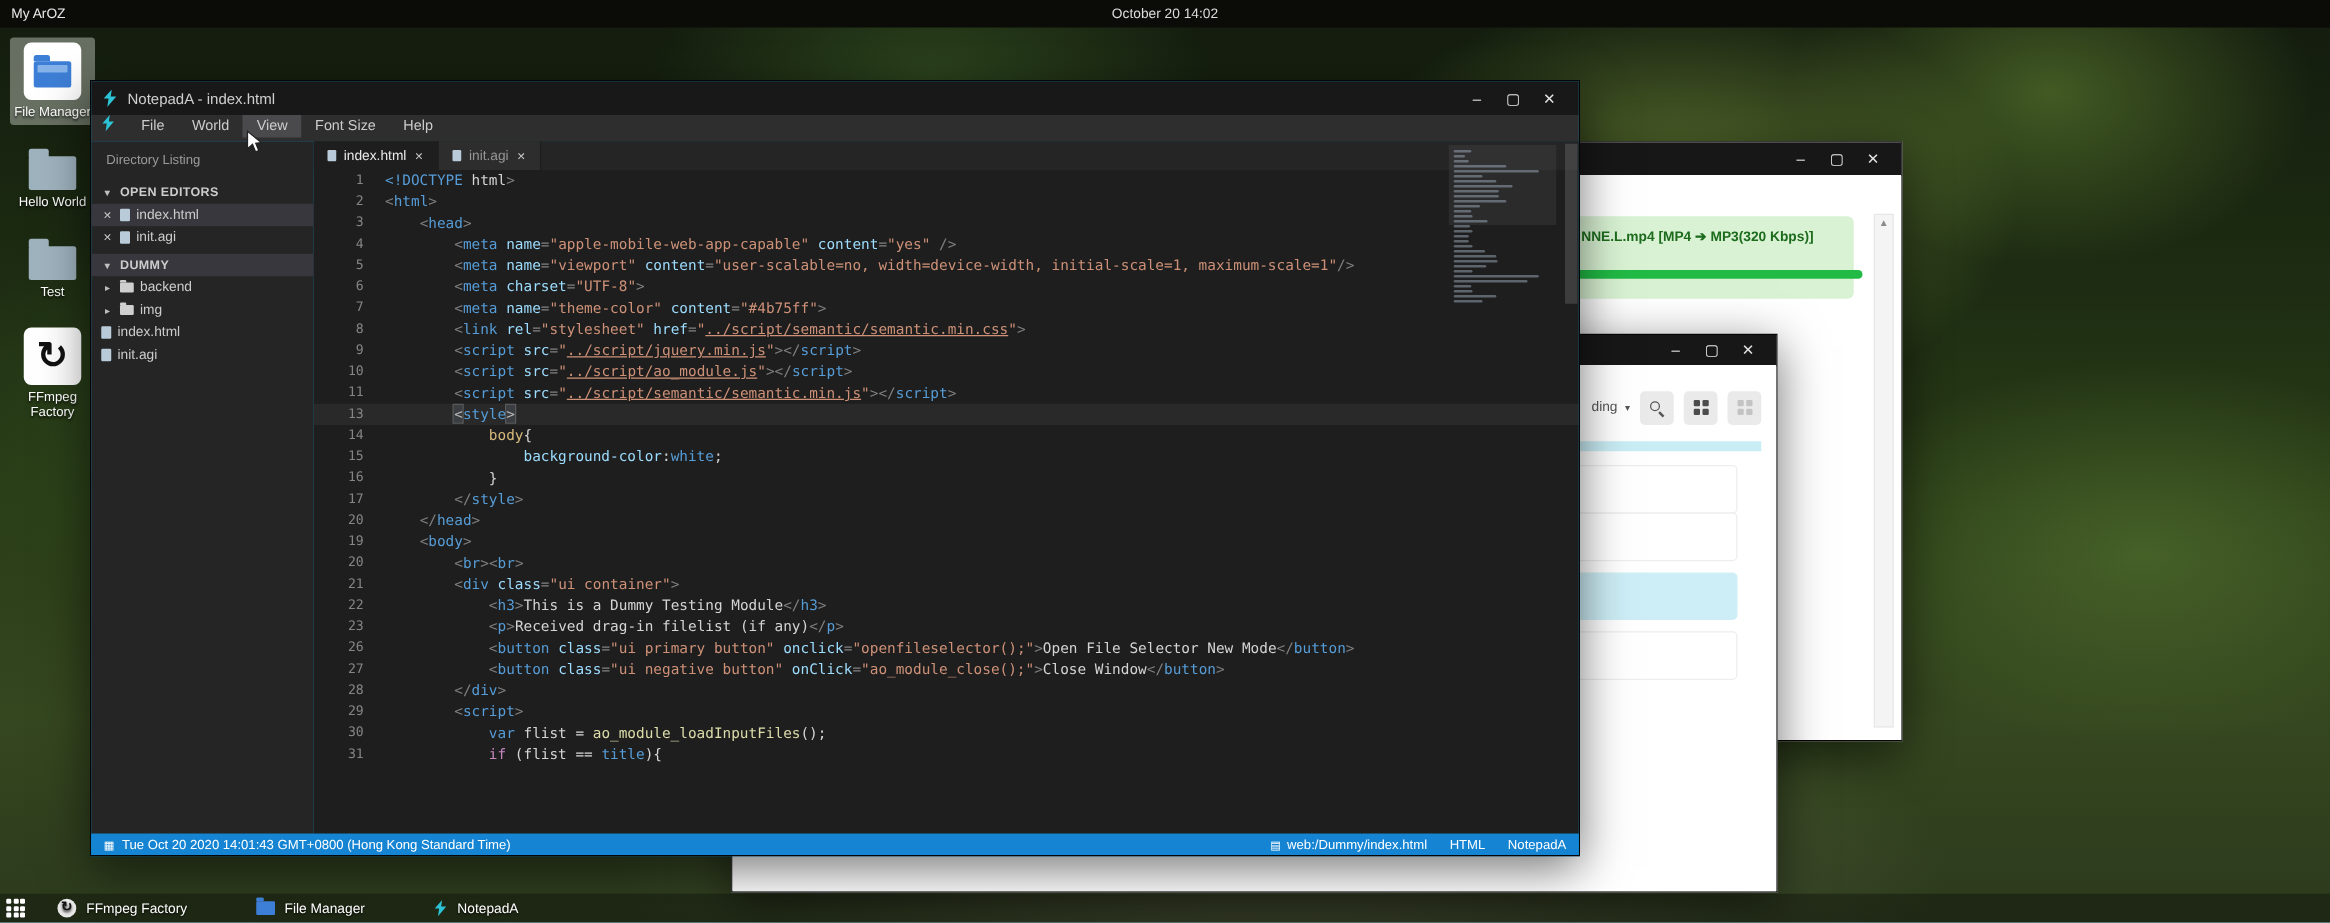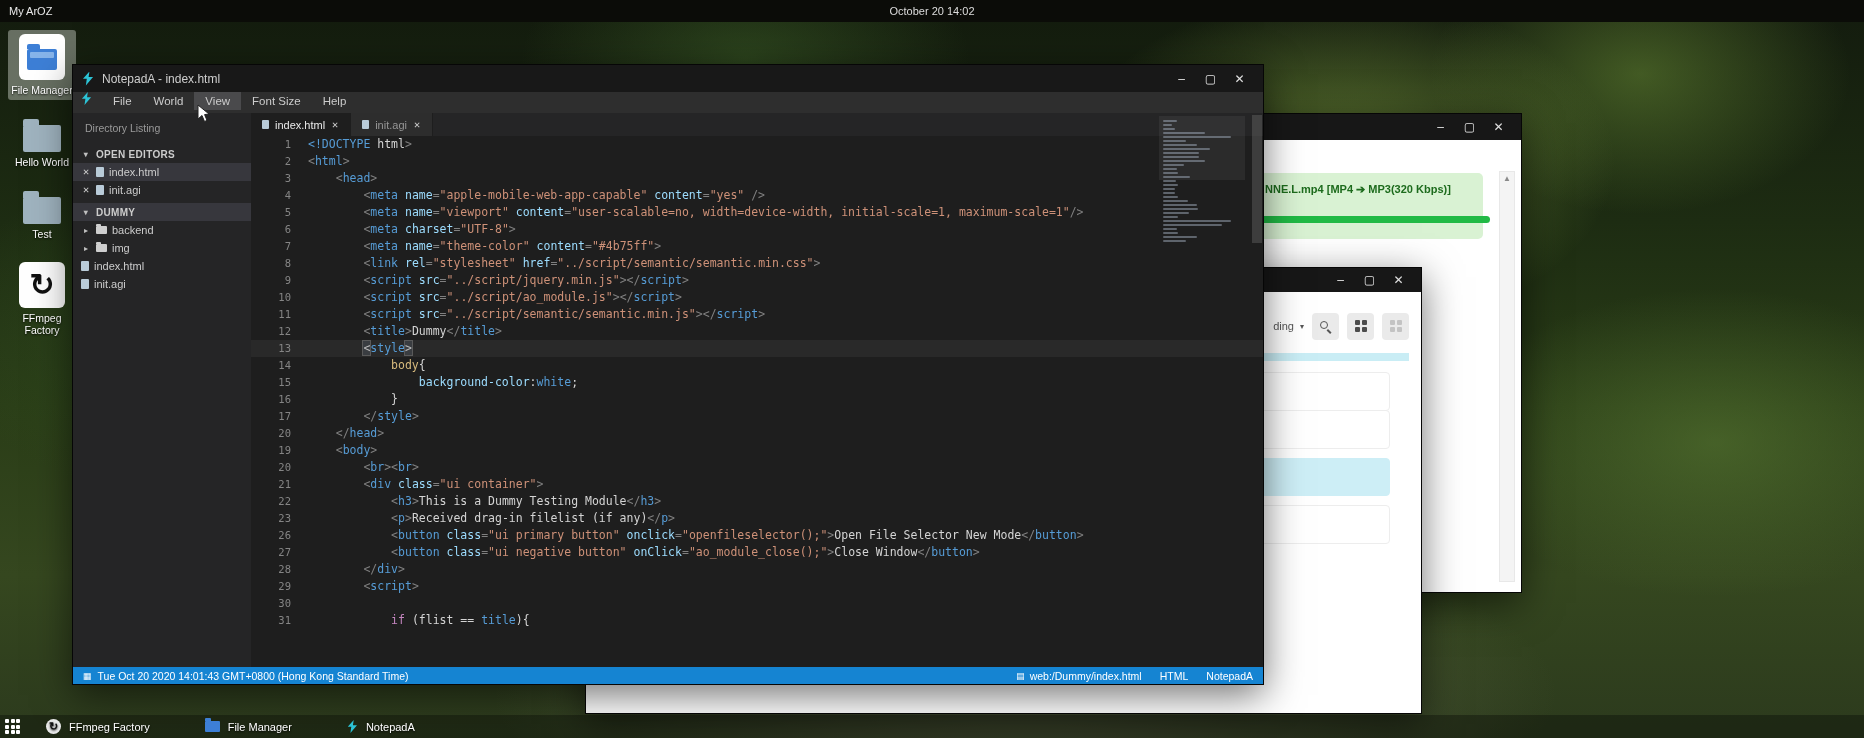--- a/index.html
+++ b/index.html
@@ -90,21 +90,21 @@
   .tabs{height:23px;background:#252526;display:flex}
   .tab{display:flex;align-items:center;gap:6px;padding:0 11px;font-size:11px;background:#2d2d2d;color:#969696;border-right:1px solid #1e1e1e}
   .tab.active{background:#1e1e1e;color:#eaeaea}
   .tab .fic{width:7px;height:9px}
   .tab .x9{width:8px}
   .code{position:absolute;top:23px;left:0;right:0;bottom:0;font-family:"DejaVu Sans Mono",monospace;font-size:11.5px;line-height:17px}
   .cl{display:flex;height:17px;white-space:pre}
   .cl.cur{background:rgba(255,255,255,.05)}
   .ln{width:40px;text-align:right;padding-right:17px;color:#858585;font-size:10.5px;flex:none}
   .tk-t{color:#569cd6}.tk-a{color:#9cdcfe}.tk-s{color:#ce9178}
-  .tk-u{color:#ce9178;}
+  .tk-u{color:#ce9178;text-decoration:underline}
   .tk-d{color:#808080}.tk-p{color:#d4d4d4}.tk-k{color:#569cd6}
   .tk-q{color:#c586c0}.tk-g{color:#d7ba7d}.tk-f{color:#dcdcaa}
   .tk-dh{color:#bbbbbb;background:#3a3d41;outline:1px solid #5a5a5a}
   .minimap{position:absolute;top:3px;right:18px;width:86px;height:160px}
   .mm-slider{position:absolute;left:0;top:0;width:86px;height:64px;background:rgba(255,255,255,.06)}
   .mmb{position:absolute;left:4px;height:2px;background:rgba(190,205,225,.40);border-radius:1px}
   .vsb{position:absolute;top:0;right:0;width:12px;bottom:0}
   .vsb i{position:absolute;top:2px;right:1px;width:10px;height:128px;background:rgba(121,121,121,.35)}
   .np-status{position:absolute;left:0;right:0;bottom:0;height:17px;background:#1584d2;display:flex;align-items:center;color:#fff;font-size:10.5px;padding:0 10px;gap:6px}
   .np-status .sic{font-size:9px}
@@ -303,37 +303,36 @@
           <div class="cl"><span class="ln">2</span><span class="ct"><span class="tk-d">&lt;</span><span class="tk-t">html</span><span class="tk-d">&gt;</span></span></div>
           <div class="cl"><span class="ln">3</span><span class="ct"><span class="tk-p">    </span><span class="tk-d">&lt;</span><span class="tk-t">head</span><span class="tk-d">&gt;</span></span></div>
           <div class="cl"><span class="ln">4</span><span class="ct"><span class="tk-p">        </span><span class="tk-d">&lt;</span><span class="tk-t">meta</span><span class="tk-a"> name</span><span class="tk-d">=</span><span class="tk-s">"apple-mobile-web-app-capable"</span><span class="tk-a"> content</span><span class="tk-d">=</span><span class="tk-s">"yes"</span><span class="tk-d"> /&gt;</span></span></div>
           <div class="cl"><span class="ln">5</span><span class="ct"><span class="tk-p">        </span><span class="tk-d">&lt;</span><span class="tk-t">meta</span><span class="tk-a"> name</span><span class="tk-d">=</span><span class="tk-s">"viewport"</span><span class="tk-a"> content</span><span class="tk-d">=</span><span class="tk-s">"user-scalable=no, width=device-width, initial-scale=1, maximum-scale=1"</span><span class="tk-d">/&gt;</span></span></div>
           <div class="cl"><span class="ln">6</span><span class="ct"><span class="tk-p">        </span><span class="tk-d">&lt;</span><span class="tk-t">meta</span><span class="tk-a"> charset</span><span class="tk-d">=</span><span class="tk-s">"UTF-8"</span><span class="tk-d">&gt;</span></span></div>
           <div class="cl"><span class="ln">7</span><span class="ct"><span class="tk-p">        </span><span class="tk-d">&lt;</span><span class="tk-t">meta</span><span class="tk-a"> name</span><span class="tk-d">=</span><span class="tk-s">"theme-color"</span><span class="tk-a"> content</span><span class="tk-d">=</span><span class="tk-s">"#4b75ff"</span><span class="tk-d">&gt;</span></span></div>
           <div class="cl"><span class="ln">8</span><span class="ct"><span class="tk-p">        </span><span class="tk-d">&lt;</span><span class="tk-t">link</span><span class="tk-a"> rel</span><span class="tk-d">=</span><span class="tk-s">"stylesheet"</span><span class="tk-a"> href</span><span class="tk-d">=</span><span class="tk-s">"</span><span class="tk-u">../script/semantic/semantic.min.css</span><span class="tk-s">"</span><span class="tk-d">&gt;</span></span></div>
           <div class="cl"><span class="ln">9</span><span class="ct"><span class="tk-p">        </span><span class="tk-d">&lt;</span><span class="tk-t">script</span><span class="tk-a"> src</span><span class="tk-d">=</span><span class="tk-s">"</span><span class="tk-u">../script/jquery.min.js</span><span class="tk-s">"</span><span class="tk-d">&gt;&lt;/</span><span class="tk-t">script</span><span class="tk-d">&gt;</span></span></div>
           <div class="cl"><span class="ln">10</span><span class="ct"><span class="tk-p">        </span><span class="tk-d">&lt;</span><span class="tk-t">script</span><span class="tk-a"> src</span><span class="tk-d">=</span><span class="tk-s">"</span><span class="tk-u">../script/ao_module.js</span><span class="tk-s">"</span><span class="tk-d">&gt;&lt;/</span><span class="tk-t">script</span><span class="tk-d">&gt;</span></span></div>
           <div class="cl"><span class="ln">11</span><span class="ct"><span class="tk-p">        </span><span class="tk-d">&lt;</span><span class="tk-t">script</span><span class="tk-a"> src</span><span class="tk-d">=</span><span class="tk-s">"</span><span class="tk-u">../script/semantic/semantic.min.js</span><span class="tk-s">"</span><span class="tk-d">&gt;&lt;/</span><span class="tk-t">script</span><span class="tk-d">&gt;</span></span></div>
-          <div class="cl"><span class="ln">12</span><span class="ct"><span class="tk-p">        </span><span class="tk-d">&lt;</span><span class="tk-t">title</span><span class="tk-d">&gt;</span><span class="tk-p">Dummy</span><span class="tk-d">&lt;/</span><span class="tk-t">title</span><span class="tk-d">&gt;</span></span></div>
           <div class="cl cur"><span class="ln">13</span><span class="ct"><span class="tk-p">        </span><span class="tk-dh">&lt;</span><span class="tk-t">style</span><span class="tk-dh">&gt;</span></span></div>
           <div class="cl"><span class="ln">14</span><span class="ct"><span class="tk-p">            </span><span class="tk-g">body</span><span class="tk-p">{</span></span></div>
           <div class="cl"><span class="ln">15</span><span class="ct"><span class="tk-p">                </span><span class="tk-a">background-color</span><span class="tk-p">:</span><span class="tk-k">white</span><span class="tk-p">;</span></span></div>
           <div class="cl"><span class="ln">16</span><span class="ct"><span class="tk-p">            </span><span class="tk-p">}</span></span></div>
           <div class="cl"><span class="ln">17</span><span class="ct"><span class="tk-p">        </span><span class="tk-d">&lt;/</span><span class="tk-t">style</span><span class="tk-d">&gt;</span></span></div>
           <div class="cl"><span class="ln">20</span><span class="ct"><span class="tk-p">    </span><span class="tk-d">&lt;/</span><span class="tk-t">head</span><span class="tk-d">&gt;</span></span></div>
           <div class="cl"><span class="ln">19</span><span class="ct"><span class="tk-p">    </span><span class="tk-d">&lt;</span><span class="tk-t">body</span><span class="tk-d">&gt;</span></span></div>
           <div class="cl"><span class="ln">20</span><span class="ct"><span class="tk-p">        </span><span class="tk-d">&lt;</span><span class="tk-t">br</span><span class="tk-d">&gt;&lt;</span><span class="tk-t">br</span><span class="tk-d">&gt;</span></span></div>
           <div class="cl"><span class="ln">21</span><span class="ct"><span class="tk-p">        </span><span class="tk-d">&lt;</span><span class="tk-t">div</span><span class="tk-a"> class</span><span class="tk-d">=</span><span class="tk-s">"ui container"</span><span class="tk-d">&gt;</span></span></div>
           <div class="cl"><span class="ln">22</span><span class="ct"><span class="tk-p">            </span><span class="tk-d">&lt;</span><span class="tk-t">h3</span><span class="tk-d">&gt;</span><span class="tk-p">This is a Dummy Testing Module</span><span class="tk-d">&lt;/</span><span class="tk-t">h3</span><span class="tk-d">&gt;</span></span></div>
           <div class="cl"><span class="ln">23</span><span class="ct"><span class="tk-p">            </span><span class="tk-d">&lt;</span><span class="tk-t">p</span><span class="tk-d">&gt;</span><span class="tk-p">Received drag-in filelist (if any)</span><span class="tk-d">&lt;/</span><span class="tk-t">p</span><span class="tk-d">&gt;</span></span></div>
           <div class="cl"><span class="ln">26</span><span class="ct"><span class="tk-p">            </span><span class="tk-d">&lt;</span><span class="tk-t">button</span><span class="tk-a"> class</span><span class="tk-d">=</span><span class="tk-s">"ui primary button"</span><span class="tk-a"> onclick</span><span class="tk-d">=</span><span class="tk-s">"openfileselector();"</span><span class="tk-d">&gt;</span><span class="tk-p">Open File Selector New Mode</span><span class="tk-d">&lt;/</span><span class="tk-t">button</span><span class="tk-d">&gt;</span></span></div>
           <div class="cl"><span class="ln">27</span><span class="ct"><span class="tk-p">            </span><span class="tk-d">&lt;</span><span class="tk-t">button</span><span class="tk-a"> class</span><span class="tk-d">=</span><span class="tk-s">"ui negative button"</span><span class="tk-a"> onClick</span><span class="tk-d">=</span><span class="tk-s">"ao_module_close();"</span><span class="tk-d">&gt;</span><span class="tk-p">Close Window</span><span class="tk-d">&lt;/</span><span class="tk-t">button</span><span class="tk-d">&gt;</span></span></div>
           <div class="cl"><span class="ln">28</span><span class="ct"><span class="tk-p">        </span><span class="tk-d">&lt;/</span><span class="tk-t">div</span><span class="tk-d">&gt;</span></span></div>
           <div class="cl"><span class="ln">29</span><span class="ct"><span class="tk-p">        </span><span class="tk-d">&lt;</span><span class="tk-t">script</span><span class="tk-d">&gt;</span></span></div>
-          <div class="cl"><span class="ln">30</span></div>
+          <div class="cl"><span class="ln">30</span><span class="ct"><span class="tk-p">            </span><span class="tk-k">var</span><span class="tk-p"> flist = </span><span class="tk-f">ao_module_loadInputFiles</span><span class="tk-p">();</span></span></div>
           <div class="cl"><span class="ln">31</span><span class="ct"><span class="tk-p">            </span><span class="tk-q">if</span><span class="tk-p"> (flist == </span><span class="tk-k">title</span><span class="tk-p">){</span></span></div>
         </div>
       <div class="minimap" id="minimap">
           <div class="mm-slider"></div>
           <div class="mmb" style="width: 14.25px; top: 4px;"></div>
           <div class="mmb" style="width: 9.3px; top: 8px;"></div>
           <div class="mmb" style="width: 11.5px; top: 12px;"></div>
           <div class="mmb" style="width: 42.3px; top: 16px;"></div>
           <div class="mmb" style="width: 67.6px; top: 20px;"></div>
           <div class="mmb" style="width: 22.5px; top: 24px;"></div>

